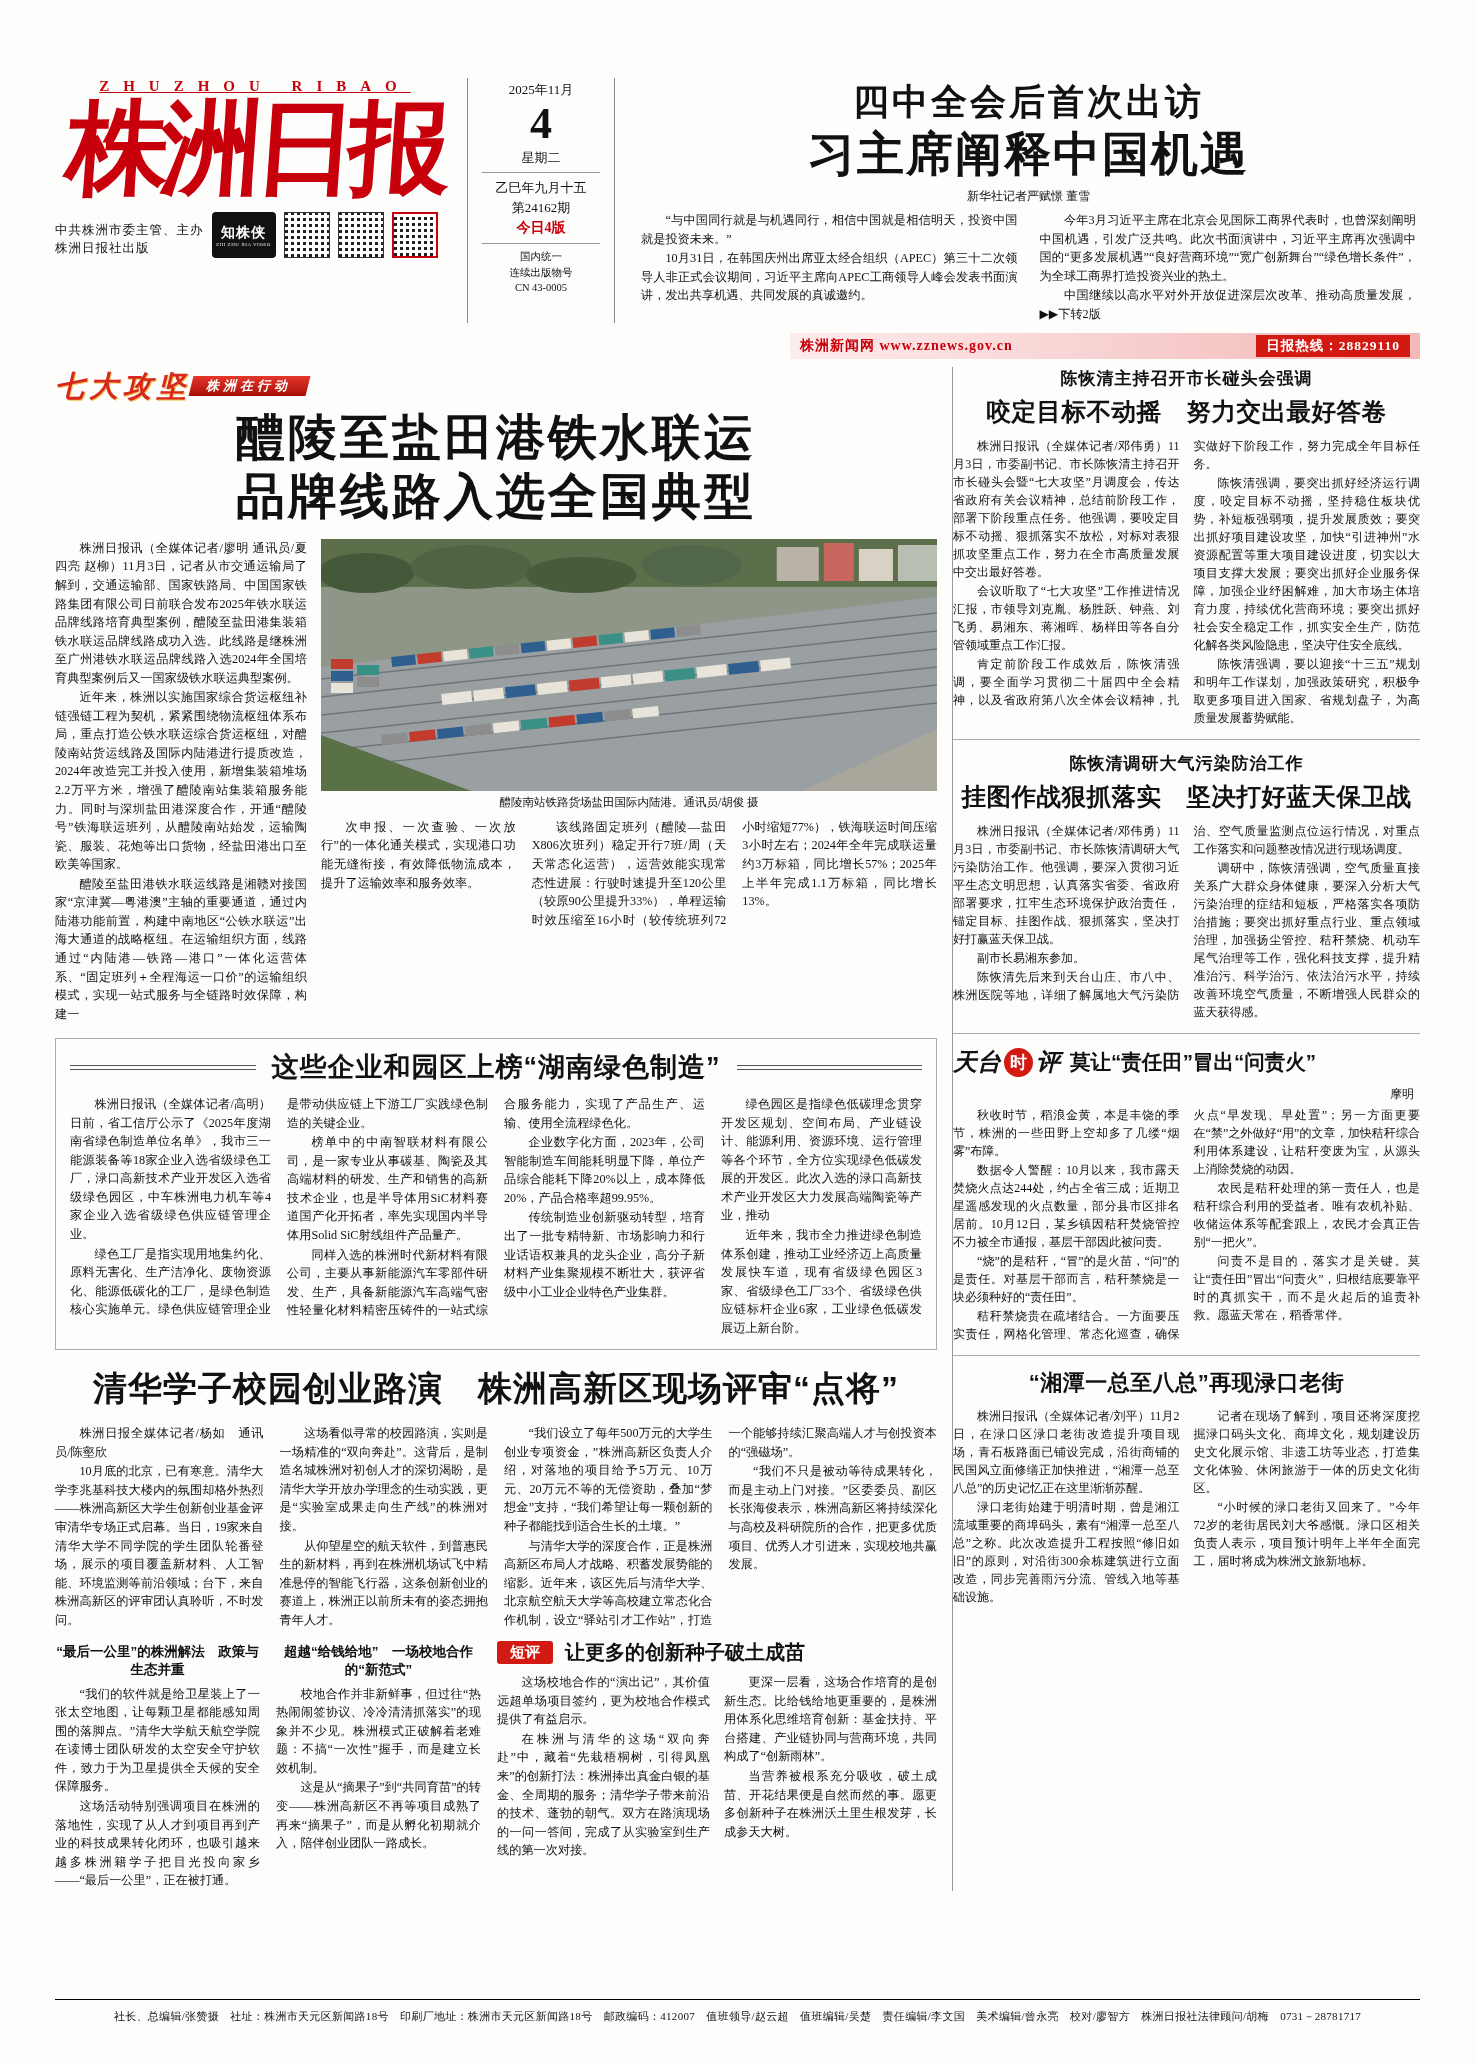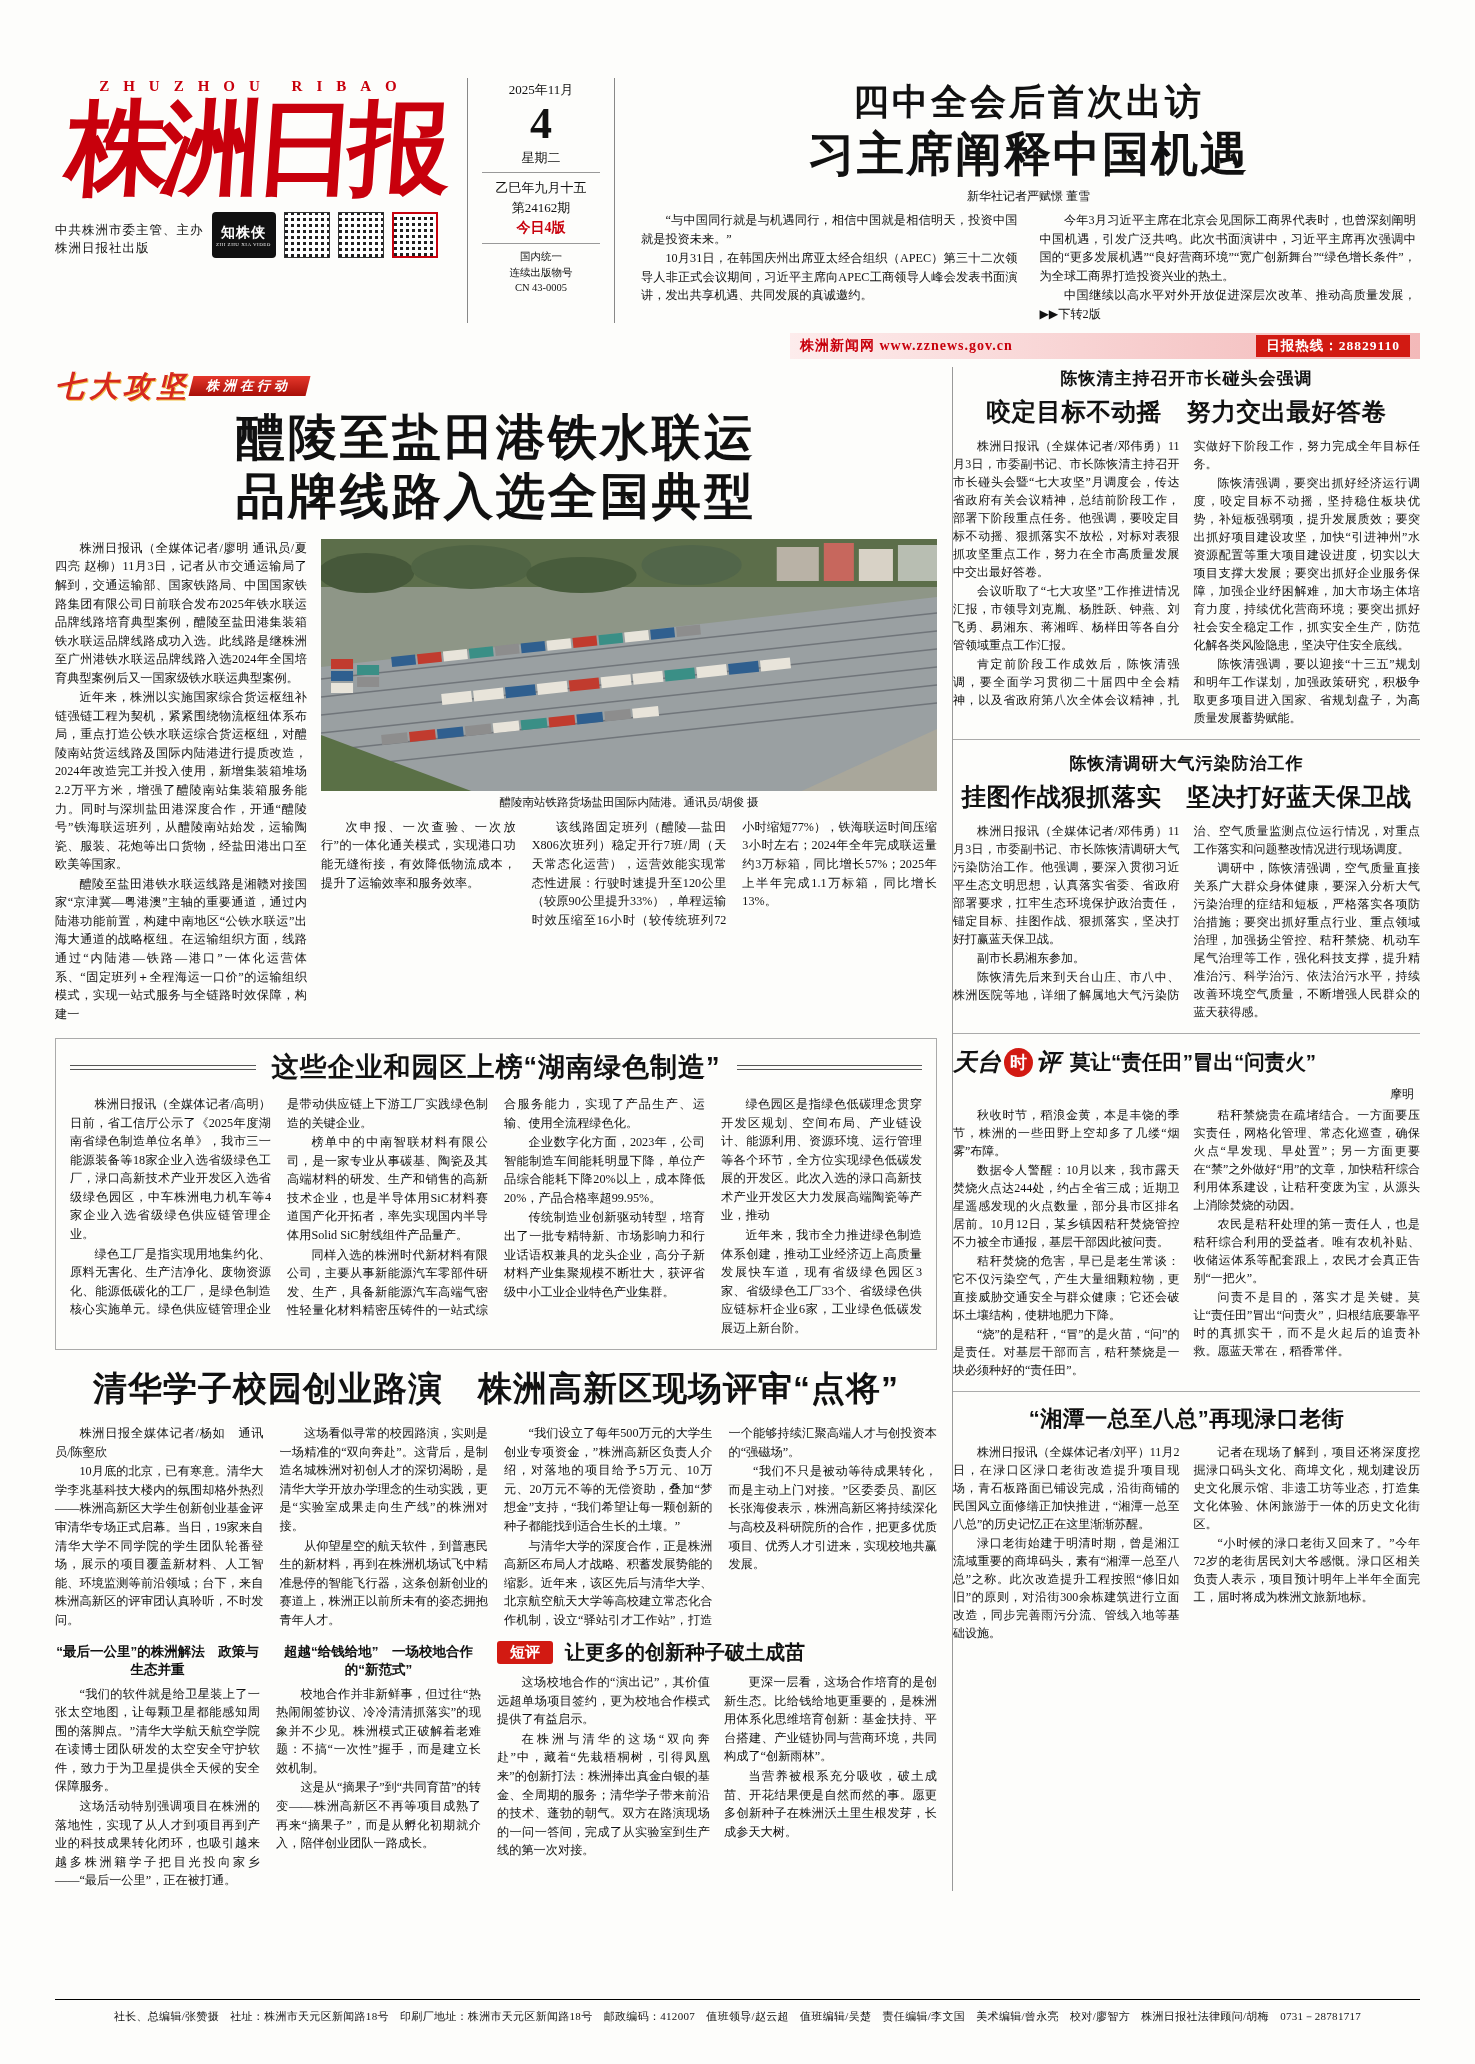--- a/index.html
+++ b/index.html
@@ -7,21 +7,21 @@
   .page {
     position:relative; width:1475px; height:2064px; margin:0 auto;
     background:#fdfdfb; color:#111; overflow:hidden;
     padding:78px 55px 0;
     font-family:"Liberation Serif","DejaVu Serif",serif;
   }
   
   .masthead { display:flex; gap:12px; }
   .brand { width:400px; }
   .brand-latin { color:#c8000c; font-family:"Liberation Serif",serif; font-weight:700;
-    font-size:15px; letter-spacing:14px; text-align:center; }
+    font-size:15px; letter-spacing:14px; text-align:center;text-decoration:underline; }
   .brand-cn { color:#c8000c; font-size:102px; font-weight:900; line-height:1.05;
     letter-spacing:-8px; transform:skewX(-4deg); text-align:center;
     font-family:"Liberation Serif",serif; }
   .brand-bottom { display:flex; align-items:flex-end; gap:8px; margin-top:10px; }
   .org { font-size:12.5px; line-height:1.5; letter-spacing:1px; white-space:nowrap; }
   .zzx { background:#111; color:#fff; width:64px; height:46px; border-radius:4px;
     display:flex; flex-direction:column; align-items:center; justify-content:center; flex:none; }
   .zzx-cn { font-size:14px; font-weight:700; letter-spacing:1px; }
   .zzx-en { font-size:5px; letter-spacing:0.5px; color:#eee; }
   .qr { width:46px; height:46px; border:1px solid #333; background:
@@ -361,21 +361,20 @@
         <div class="tt-head">
           <span class="tt-brand">天台</span>
           <span class="tt-seal">时</span>
           <span class="tt-brand">评</span>
           <span class="tt-title">莫让“责任田”冒出“问责火”</span>
         </div>
         <div class="tt-sign">摩明</div>
         <div class="rbody">
             <p>秋收时节，稻浪金黄，本是丰饶的季节，株洲的一些田野上空却多了几缕“烟雾”布障。</p>
             <p>数据令人警醒：10月以来，我市露天焚烧火点达244处，约占全省三成；近期卫星遥感发现的火点数量，部分县市区排名居前。10月12日，某乡镇因秸秆焚烧管控不力被全市通报，基层干部因此被问责。</p>
-            <p>秸秆焚烧的危害，早已是老生常谈：它不仅污染空气，产生大量细颗粒物，更直接威胁交通安全与群众健康；它还会破坏土壤结构，使耕地肥力下降。</p>
             <p>“烧”的是秸秆，“冒”的是火苗，“问”的是责任。对基层干部而言，秸秆禁烧是一块必须种好的“责任田”。</p>
             <p>秸秆禁烧贵在疏堵结合。一方面要压实责任，网格化管理、常态化巡查，确保火点“早发现、早处置”；另一方面更要在“禁”之外做好“用”的文章，加快秸秆综合利用体系建设，让秸秆变废为宝，从源头上消除焚烧的动因。</p>
             <p>农民是秸秆处理的第一责任人，也是秸秆综合利用的受益者。唯有农机补贴、收储运体系等配套跟上，农民才会真正告别“一把火”。</p>
             <p>问责不是目的，落实才是关键。莫让“责任田”冒出“问责火”，归根结底要靠平时的真抓实干，而不是火起后的追责补救。愿蓝天常在，稻香常伴。</p>
           </div>
       </article>
 
       <article class="sec">
         <div class="rhead small">“湘潭一总至八总”再现渌口老街</div>
         <div class="rbody">

